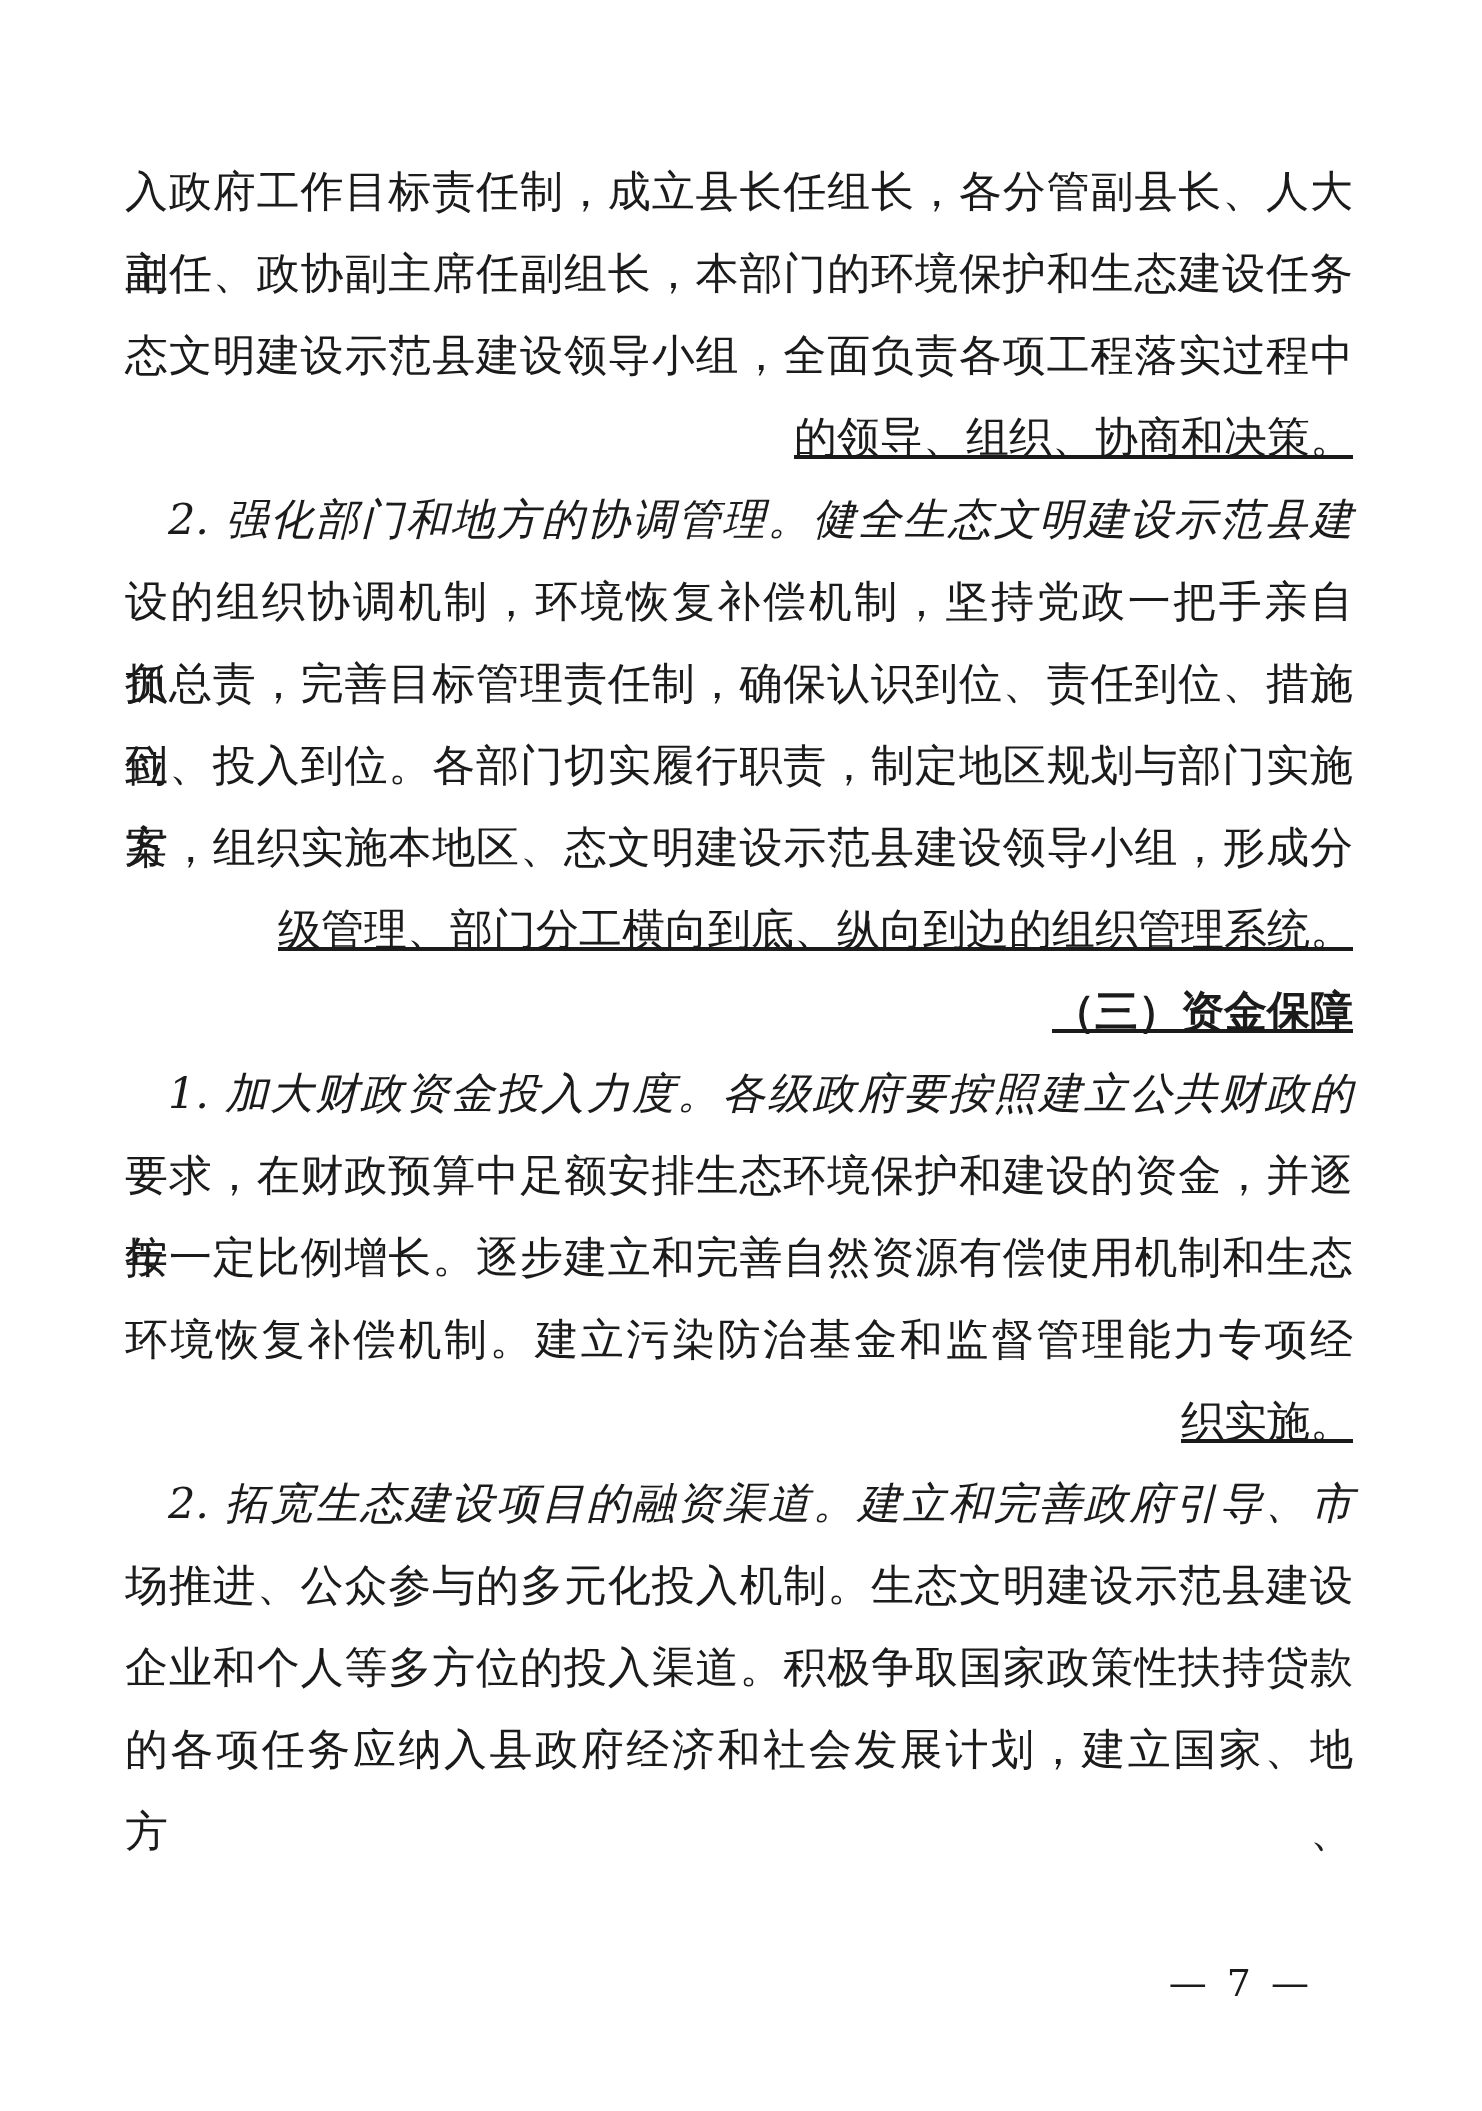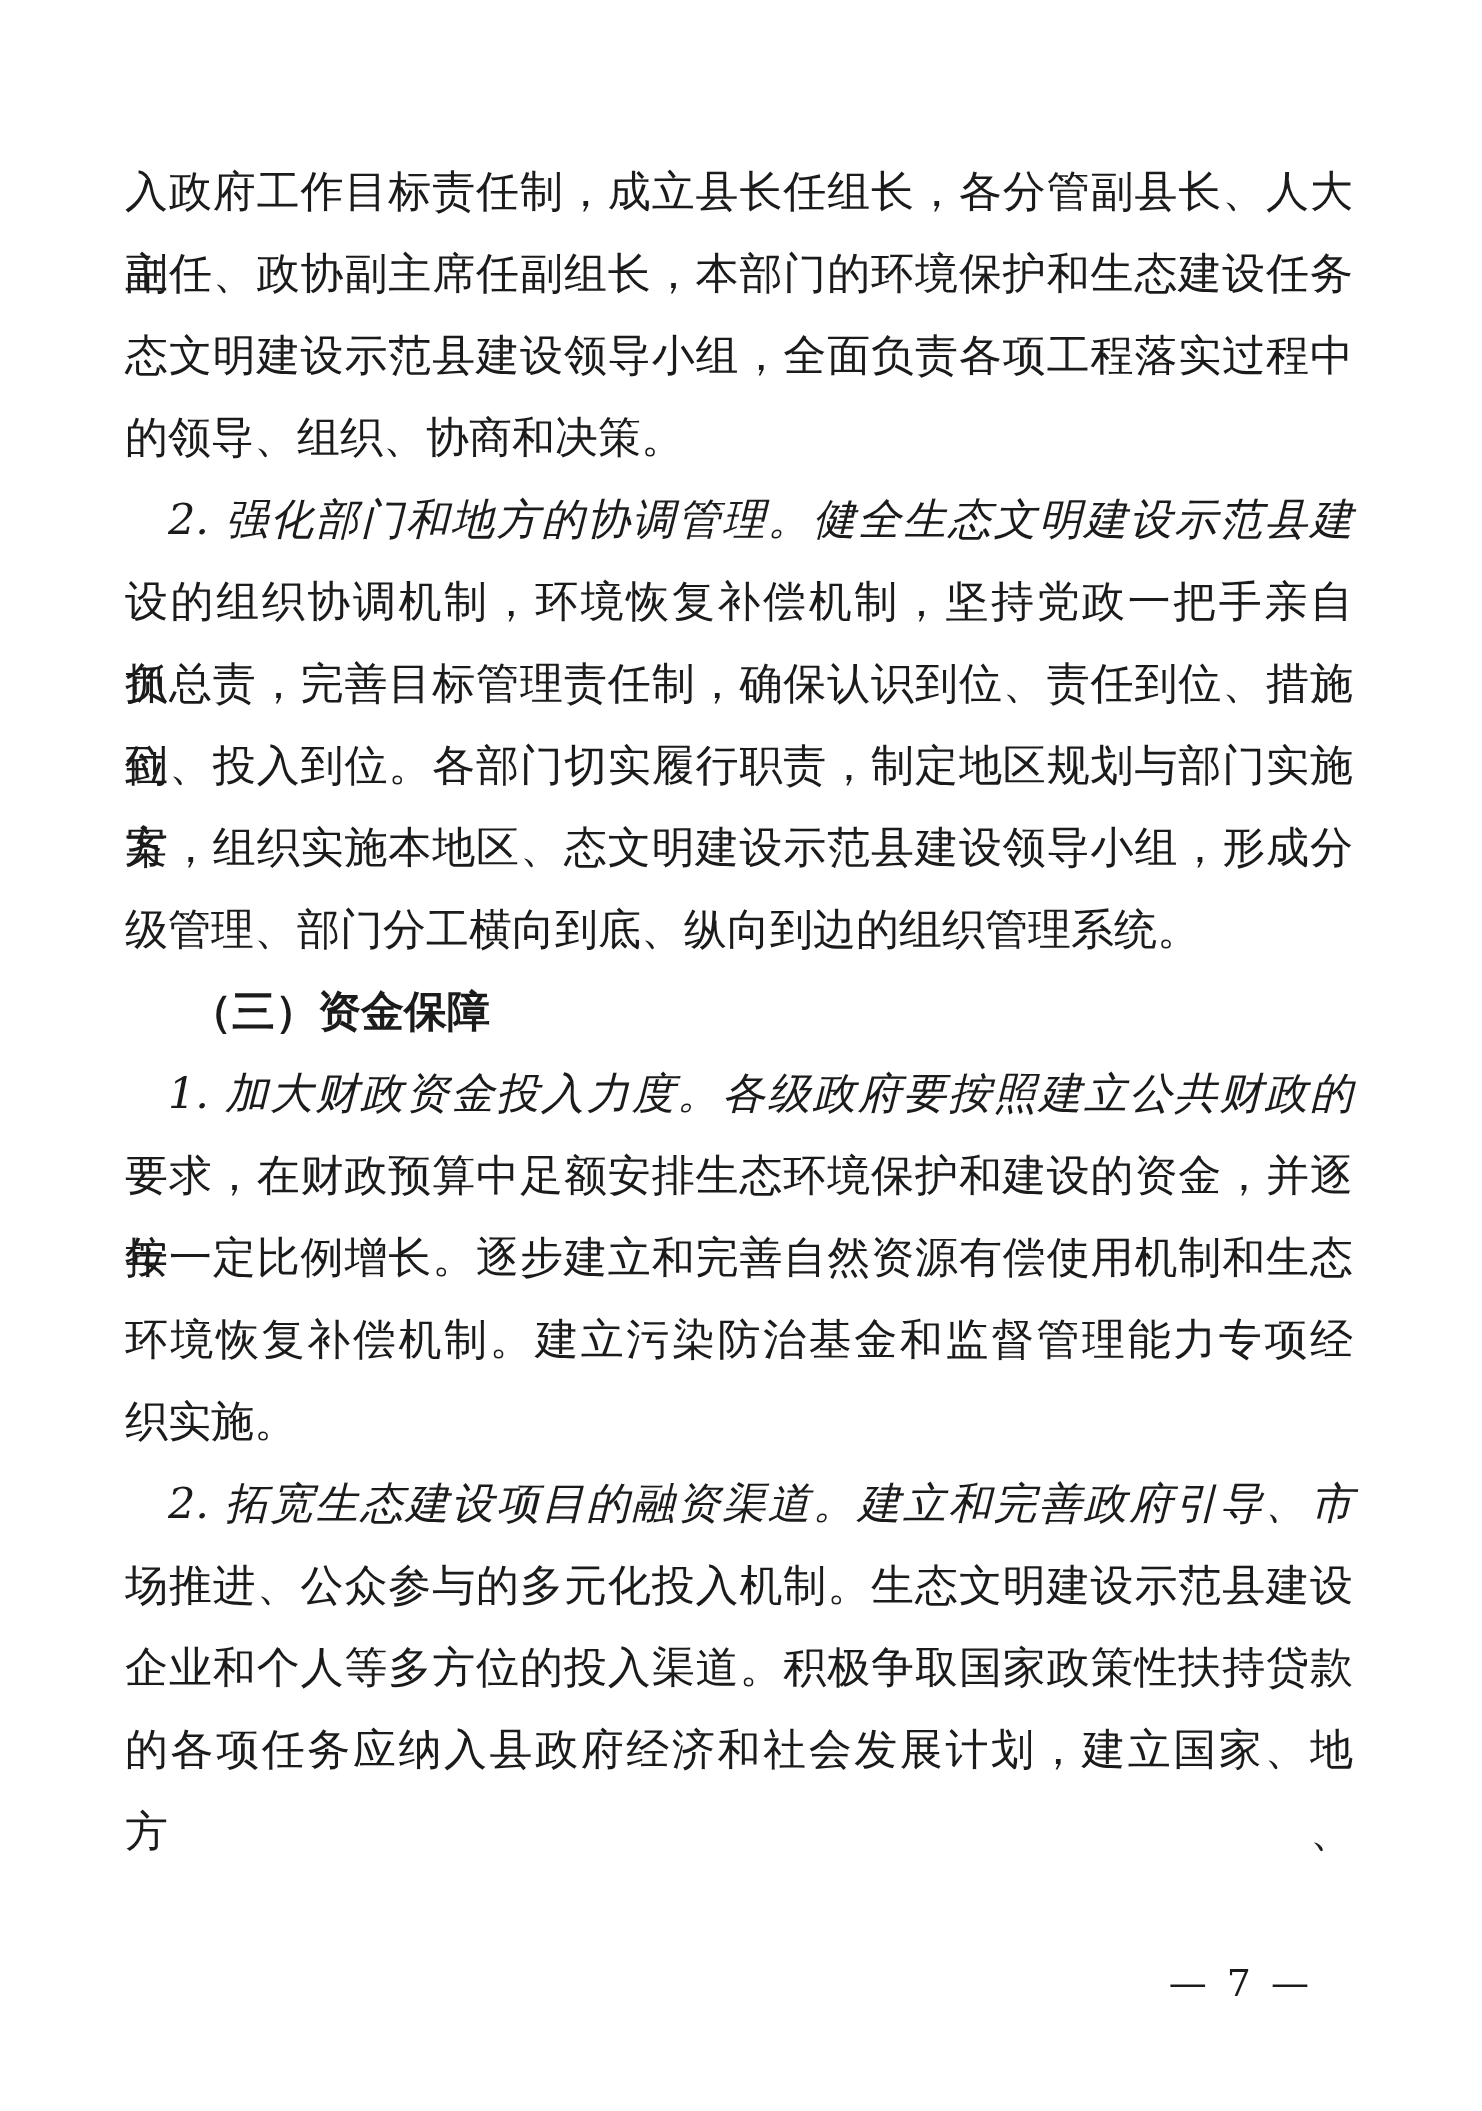--- a/index.html
+++ b/index.html
@@ -31,21 +31,22 @@
   }
   
   .just {
     white-space: normal;
     text-align: justify;
     text-align-last: justify;
     text-justify: inter-character;
   }
   
   .short {
-    text-align: left;
+    text-align: right;
+    text-decoration: underline;
   }
   .indent-num   { text-indent: 43px; font-style: italic; }   
   .indent-head  { text-indent: 64px; }   
   .heading {
     font-weight: 600;
   }
   .page-number {
     position: absolute;
     top: 1962px;
     right: 169px;

